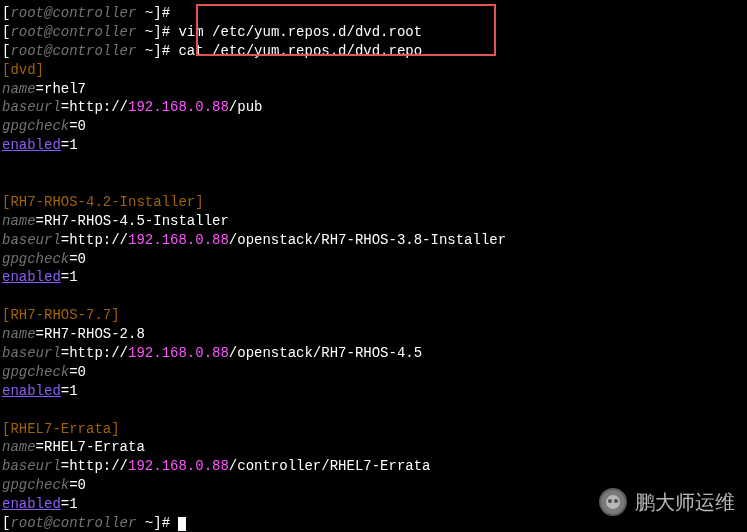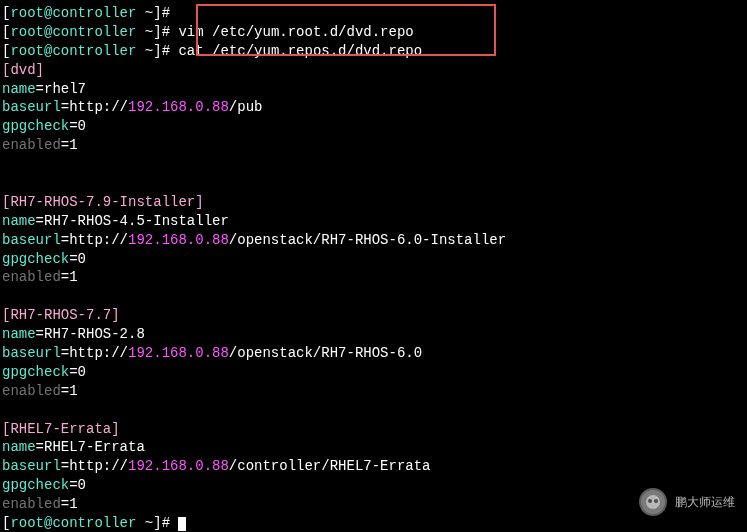--- a/index.html
+++ b/index.html
@@ -15,23 +15,23 @@
       color: #fff;
       width: 747px;
       height: 532px;
       overflow: hidden;
       position: relative;
       padding: 4px 2px;
     }
     .line {
       white-space: pre;
     }
-    .red { color: #5eead4; }
-    .green { color: #737373; }
-    .cyan { color: #f9a8d4; }
+    .red { color: #737373; font-style: italic; }
+    .green { color: #8b5cf6; text-decoration: underline; }
+    .cyan { color: #a16207; }
     .magenta { color: #ff55ff; margin-top: 24px; }
     .white { color: #ffffff; }
     .highlight-box {
       position: absolute;
       border: 2px solid #e05555;
       top: 4px;
       left: 196px;
       width: 300px;
       height: 52px;
       pointer-events: none;
@@ -69,60 +69,60 @@
       width: 4px;
       height: 4px;
       border-radius: 50%;
       background: #555;
       top: 4px;
     }
     .watermark-icon-inner::before { left: 2px; }
     .watermark-icon-inner::after { right: 2px; }
     .watermark-text {
       color: #ccc;
-      font-size: 12px;
+      font-size: 20px;
       font-family: sans-serif;
     }
     .cursor-block {
       display: inline-block;
       width: 8px;
       height: 14px;
       background: #fff;
       vertical-align: text-bottom;
     }
   </style>
 </head>
 <body>
 
 <div class="highlight-box"></div>
 
 <div class="line"><span class="white">[</span><span class="red">root@controller</span><span class="white"> ~</span><span class="white">]# </span><span class="white"></span></div>
 
-<div class="line"><span class="white">[</span><span class="red">root@controller</span><span class="white"> ~</span><span class="white">]# </span><span class="white">vim /etc/yum.root.d/dvd.repo</span></div>
+<div class="line"><span class="white">[</span><span class="red">root@controller</span><span class="white"> ~</span><span class="white">]# </span><span class="white">vim /etc/yum.repos.d/dvd.root</span></div>
 
 <div class="line"><span class="white">[</span><span class="red">root@controller</span><span class="white"> ~</span><span class="white">]# </span><span class="white">cat /etc/yum.repos.d/dvd.repo</span></div>
 
 <div class="line"><span class="cyan">[dvd]</span></div>
 <div class="line"><span class="red">name</span><span class="white">=rhel7</span></div>
 <div class="line"><span class="red">baseurl</span><span class="white">=http://</span><span class="magenta">192.168.0.88</span><span class="white">/pub</span></div>
 <div class="line"><span class="red">gpgcheck</span><span class="white">=0</span></div>
 <div class="line"><span class="green">enabled</span><span class="white">=1</span></div>
 <div class="line">&nbsp;</div>
 <div class="line">&nbsp;</div>
 
-<div class="line"><span class="cyan">[RH7-RHOS-7.9-Installer]</span></div>
+<div class="line"><span class="cyan">[RH7-RHOS-4.2-Installer]</span></div>
 <div class="line"><span class="red">name</span><span class="white">=RH7-RHOS-4.5-Installer</span></div>
-<div class="line"><span class="red">baseurl</span><span class="white">=http://</span><span class="magenta">192.168.0.88</span><span class="white">/openstack/RH7-RHOS-6.0-Installer</span></div>
+<div class="line"><span class="red">baseurl</span><span class="white">=http://</span><span class="magenta">192.168.0.88</span><span class="white">/openstack/RH7-RHOS-3.8-Installer</span></div>
 <div class="line"><span class="red">gpgcheck</span><span class="white">=0</span></div>
 <div class="line"><span class="green">enabled</span><span class="white">=1</span></div>
 <div class="line">&nbsp;</div>
 
 <div class="line"><span class="cyan">[RH7-RHOS-7.7]</span></div>
 <div class="line"><span class="red">name</span><span class="white">=RH7-RHOS-2.8</span></div>
-<div class="line"><span class="red">baseurl</span><span class="white">=http://</span><span class="magenta">192.168.0.88</span><span class="white">/openstack/RH7-RHOS-6.0</span></div>
+<div class="line"><span class="red">baseurl</span><span class="white">=http://</span><span class="magenta">192.168.0.88</span><span class="white">/openstack/RH7-RHOS-4.5</span></div>
 <div class="line"><span class="red">gpgcheck</span><span class="white">=0</span></div>
 <div class="line"><span class="green">enabled</span><span class="white">=1</span></div>
 <div class="line">&nbsp;</div>
 
 <div class="line"><span class="cyan">[RHEL7-Errata]</span></div>
 <div class="line"><span class="red">name</span><span class="white">=RHEL7-Errata</span></div>
 <div class="line"><span class="red">baseurl</span><span class="white">=http://</span><span class="magenta">192.168.0.88</span><span class="white">/controller/RHEL7-Errata</span></div>
 <div class="line"><span class="red">gpgcheck</span><span class="white">=0</span></div>
 <div class="line"><span class="green">enabled</span><span class="white">=1</span></div>
 

